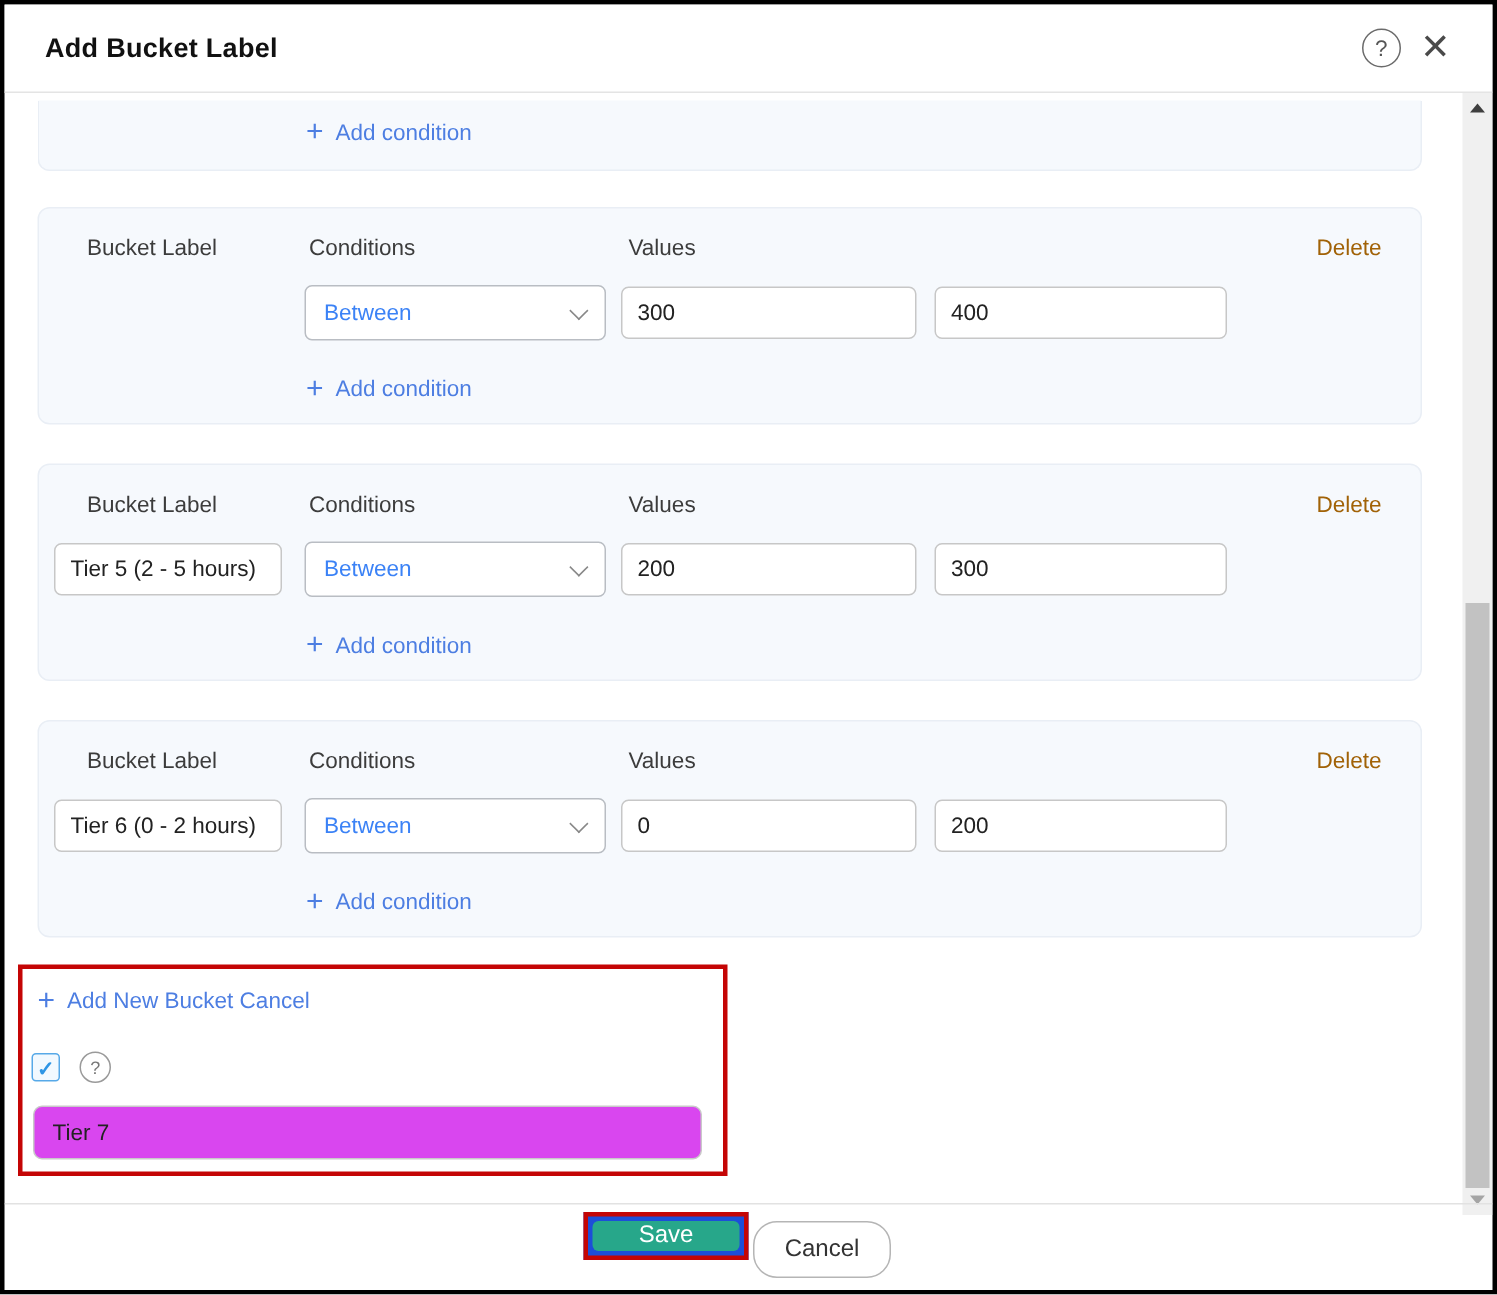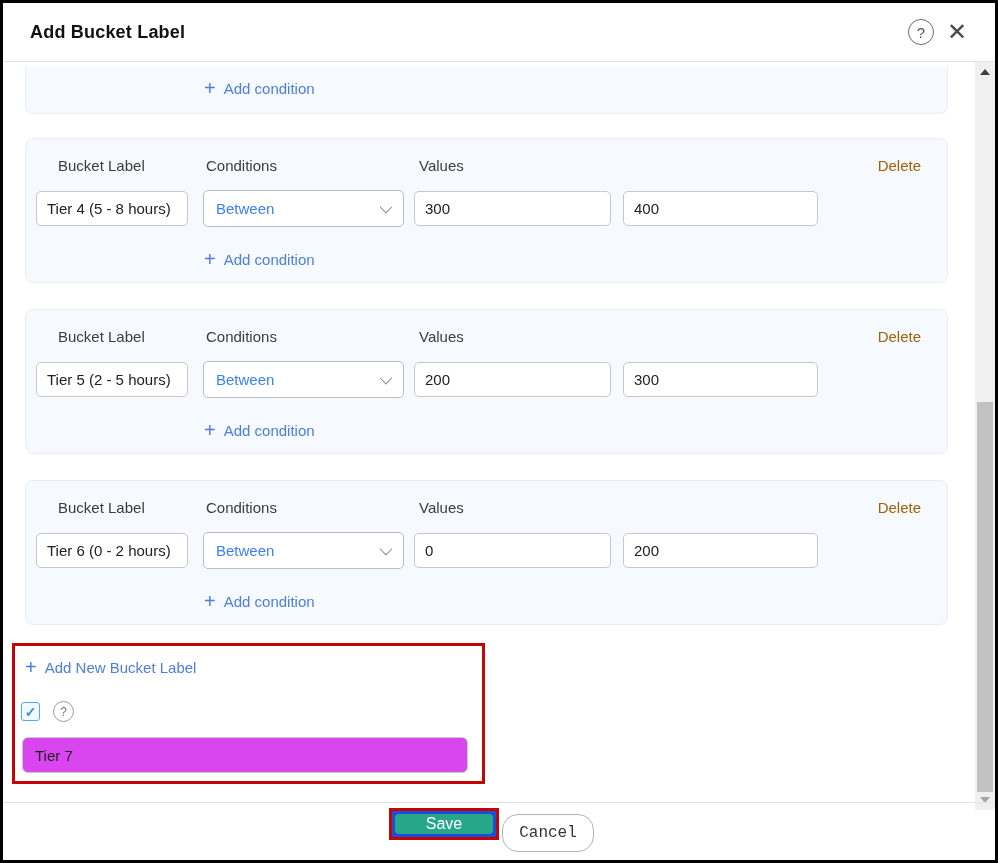--- a/index.html
+++ b/index.html
@@ -112,21 +112,21 @@
     position:absolute; left:386px; top:805px; width:110px; height:32px;
     border:3px solid #c40505; padding:3px; background:#1d4ed8;
   }
   .save-btn {
     width:100%; height:100%; background:#27a78a; color:#fff; border:none;
     border-radius:4px; font-size:16px; cursor:pointer; font-family:"Liberation Sans", sans-serif;
   }
   .cancel-btn {
     position:absolute; left:499px; top:811px; width:92px; height:38px;
     background:#fff; border:1px solid #b5b5b5; border-radius:16px;
-    font-size:16px; color:#333; cursor:pointer; font-family:Liberation Mono, monospace;
+    font-size:16px; color:#333; cursor:pointer; font-family:Liberation Sans, sans-serif;
   }
 </style>
 </head>
 <body>
 
 <div class="dialog">
 
   <div class="dlg-header">
     <div class="dlg-title">Add Bucket Label</div>
     <div class="hdr-icons">
@@ -140,21 +140,20 @@
       <span class="plus-glyph">+</span>
       <span>Add condition</span>
     </div>
   </div>
 
   <div class="bucket-card card-1">
     <div class="col-head ch-label">Bucket Label</div>
     <div class="col-head ch-cond">Conditions</div>
     <div class="col-head ch-val">Values</div>
     <div class="delete-link">Delete</div>
-    <input class="txt-input in-bucket" value="Tier 4 (5 - 8 hours)" style="">
     <div class="select-box">
       <span class="select-text">Between</span>
       <span class="chev"></span>
     </div>
     <input class="txt-input in-val1" value="300" style="">
     <input class="txt-input in-val2" value="400" style="">
     <div class="add-link card-addlink">
       <span class="plus-glyph">+</span>
       <span>Add condition</span>
     </div>
@@ -192,21 +191,21 @@
     <input class="txt-input in-val2" value="200" style="">
     <div class="add-link card-addlink">
       <span class="plus-glyph">+</span>
       <span>Add condition</span>
     </div>
   </div>
 
   <div class="unmatched-box">
     <div class="anb-link">
       <span class="plus-glyph">+</span>
-      <span>Add New Bucket Label</span>
+      <span>Add New Bucket Cancel</span>
     </div>
     <div class="cb-row">
       <div class="checkbox">
         <span class="tick">✓</span>
       </div>
       <div class="mini-help">?</div>
     </div>
     <input class="in-unmatched" value="Tier 7" style="">
   </div>
 

